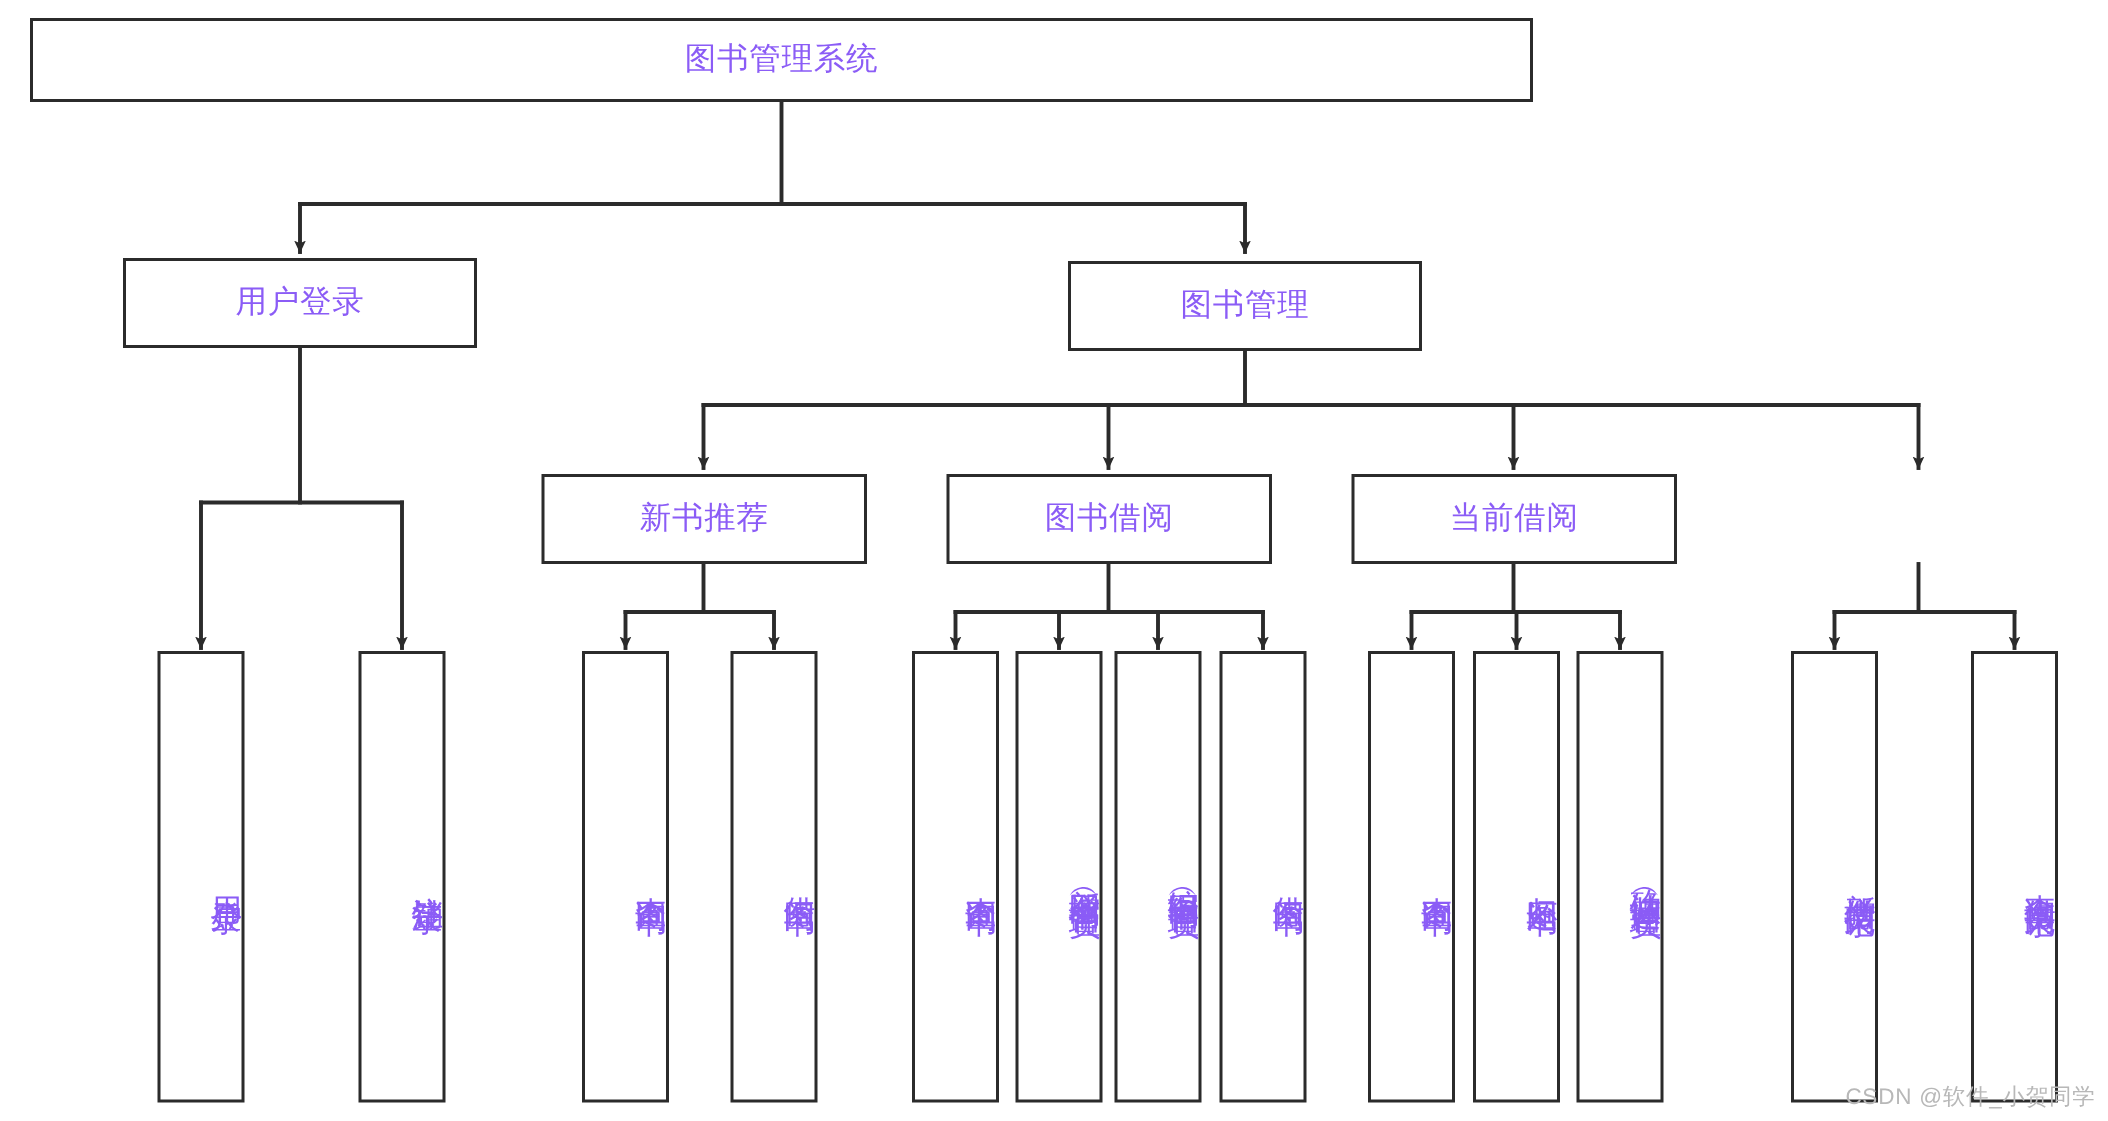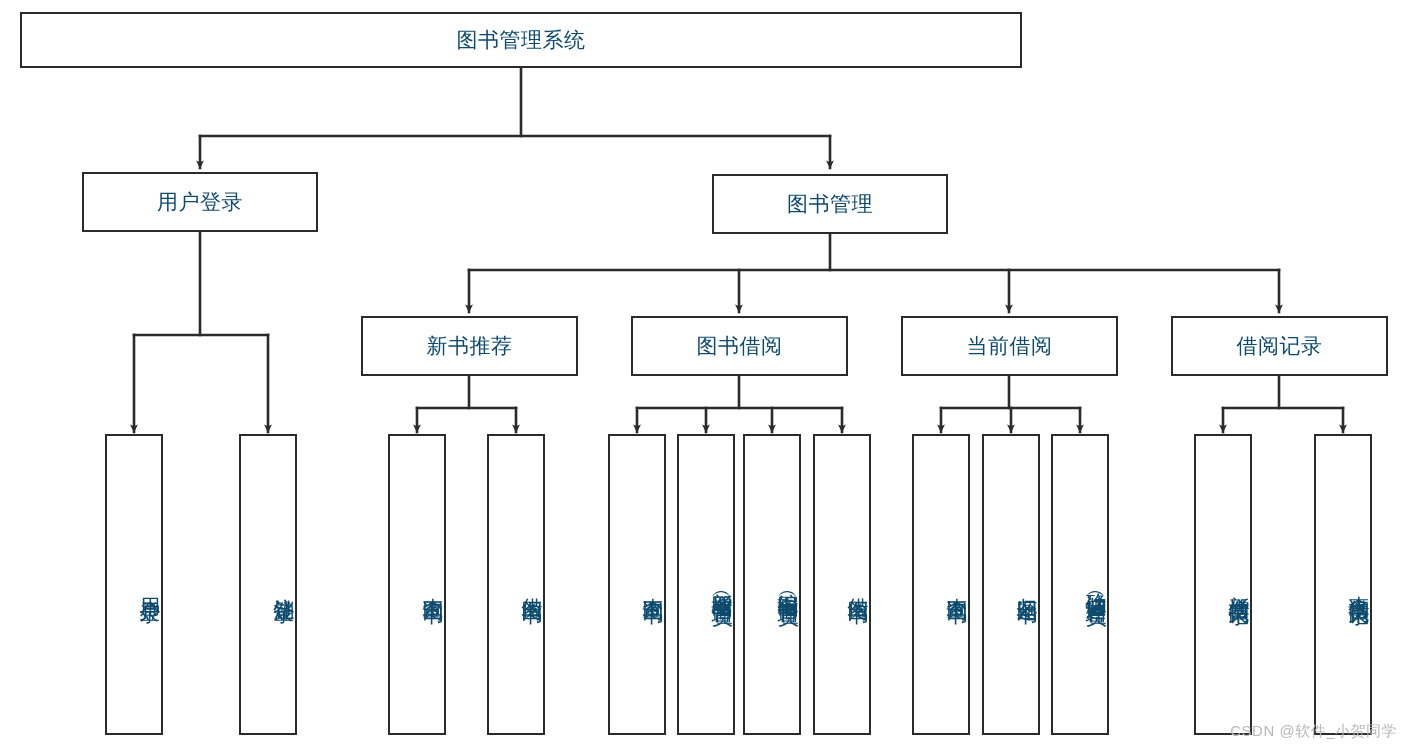--- a/index.html
+++ b/index.html
@@ -28,21 +28,21 @@
   }
   .node {
     position: absolute;
     box-sizing: border-box;
     background: #ffffff;
     border: 2px solid #2b2b2b;
     display: flex;
     align-items: center;
     justify-content: center;
     text-align: center;
-    color: #0c4a6e;
+    color: #8b5cf6;
     z-index: 3;
   }
   .node.h {
     font-size: 21px;
     line-height: 1.2;
     letter-spacing: 0.5px;
     white-space: nowrap;
   }
   .node.v {
     font-size: 21px;
@@ -140,23 +140,20 @@
 
   <div class="node h" style="left:361px; top:316px; width:217px; height:60px;">
     <span>新书推荐</span>
   </div>
   <div class="node h" style="left:631px; top:316px; width:217px; height:60px;">
     <span>图书借阅</span>
   </div>
   <div class="node h" style="left:901px; top:316px; width:217px; height:60px;">
     <span>当前借阅</span>
   </div>
-  <div class="node h" style="left:1171px; top:316px; width:217px; height:60px;">
-    <span>借阅记录</span>
-  </div>
 
   <div class="node v" style="left:105px; top:434px; width:58px; height:301px;">
     <span class="vtext">用户登录</span>
   </div>
   <div class="node v" style="left:239px; top:434px; width:58px; height:301px;">
     <span class="vtext">注销登录</span>
   </div>
 
   <div class="node v" style="left:388px; top:434px; width:58px; height:301px;">
     <span class="vtext">查询图书</span>

